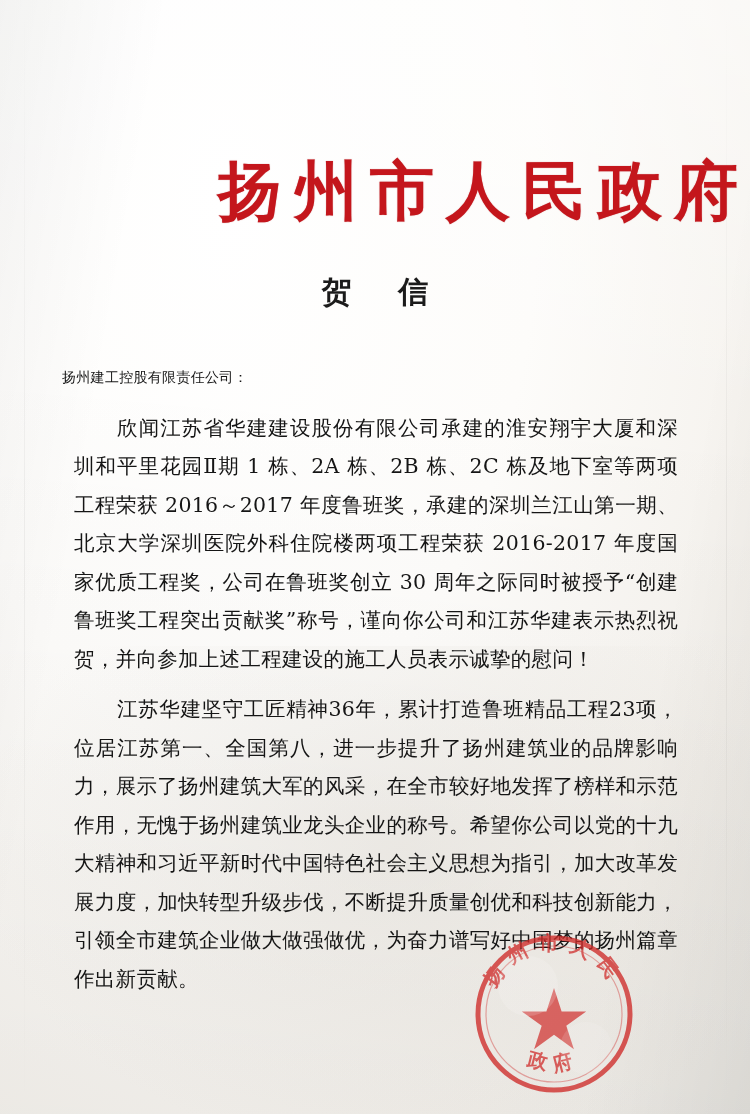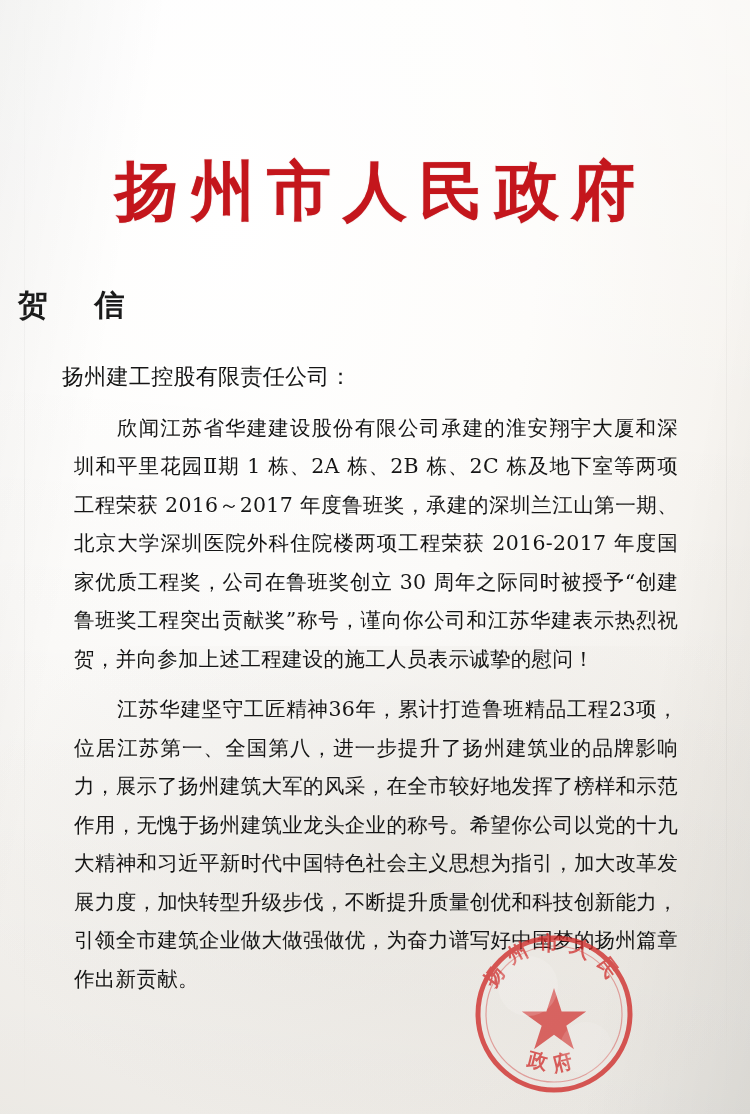--- a/index.html
+++ b/index.html
@@ -48,62 +48,62 @@
     position: relative;
     z-index: 3;
   }
 
   
   .doc-title {
     position: absolute;
     top: 148px;
     left: 0;
     width: 750px;
-    text-align: center;
+    text-align: right;
     font-family: "DejaVu Serif", "Liberation Serif", serif;
     font-weight: bold;
     font-size: 64px;
     letter-spacing: 12px;
     text-indent: 12px;
     color: #c4161c;
     text-shadow: 0 0 1px rgba(160,12,18,0.55);
     white-space: nowrap;
   }
 
   .doc-subtitle {
     position: absolute;
     top: 272px;
     left: 0;
     width: 750px;
+    text-align: center;
     font-family: "DejaVu Serif", "Liberation Serif", serif;
     font-weight: bold;
     font-size: 30px;
     letter-spacing: 18px;
     text-indent: 18px;
     color: #1b1b1b;
     white-space: nowrap;
-    margin-top: 13px;
   }
 
   
   .body-block {
     position: absolute;
     top: 358px;
     left: 62px;
     width: 628px;
     color: #151515;
     font-size: 20.5px;
     line-height: 38.5px;
     font-family: "DejaVu Serif", "Liberation Serif", serif;
     letter-spacing: 0.3px;
   }
 
   .salutation {
     margin: 0 0 8px 0;
-    font-size: 22px;
+    font-size: 14px;
   }
 
   .para {
     margin: 12px;
     text-indent: 2.1em;
     text-align: justify;
     text-justify: inter-character;
   }
 
   

